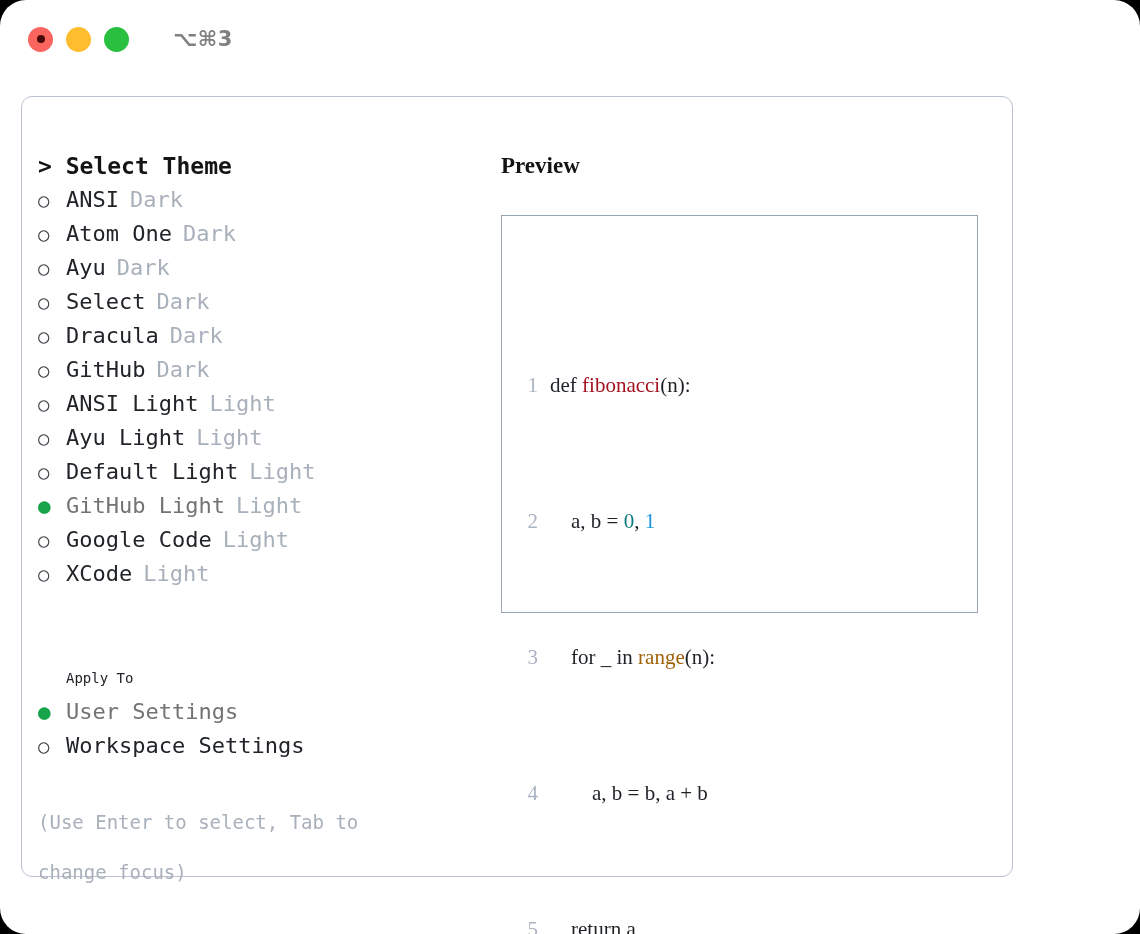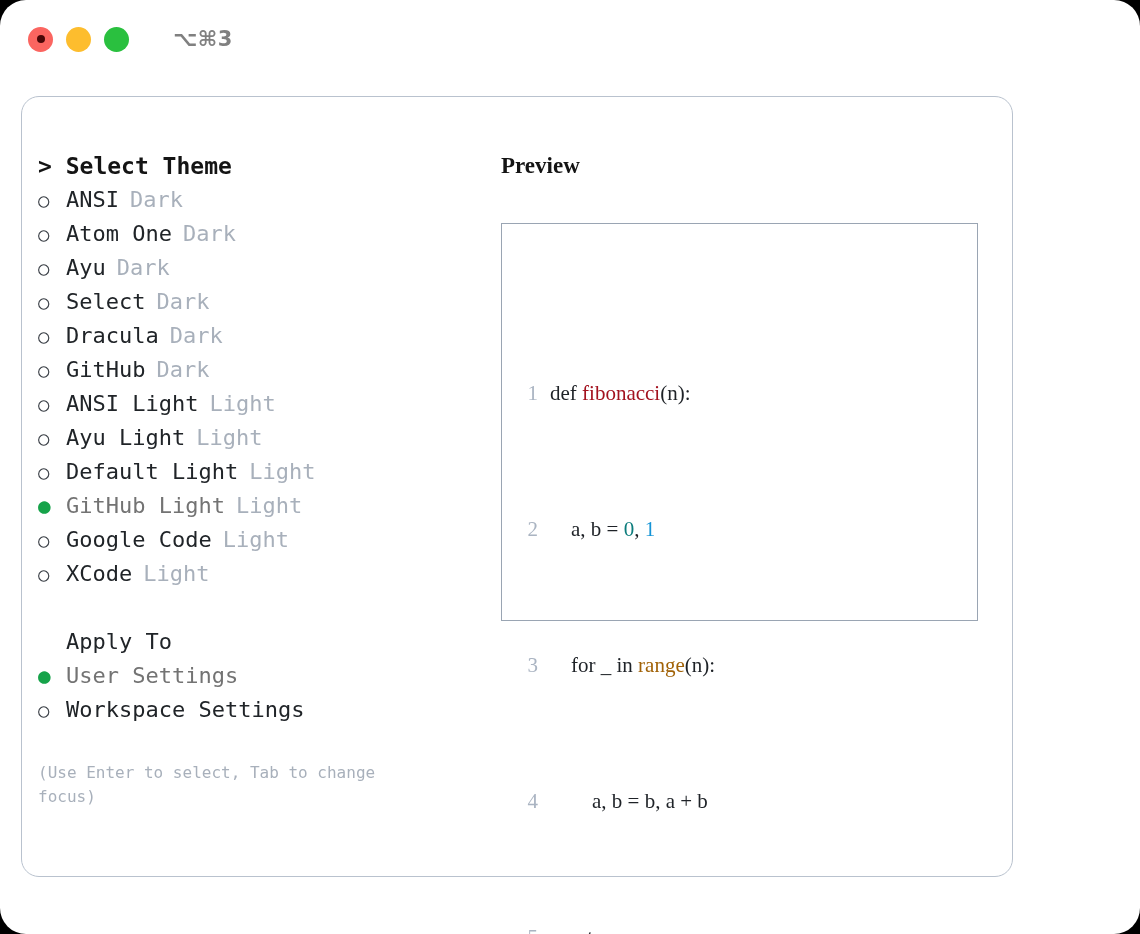--- a/index.html
+++ b/index.html
@@ -75,21 +75,21 @@
   }
 
   
   .panel {
     position: absolute;
     left: 21px;
     top: 96px;
     width: 992px;
     height: 781px;
     border: 1.6px solid #b9c2ce;
-    border-radius: 18px;
+    border-radius: 11px;
     box-sizing: border-box;
     background: #ffffff;
   }
 
   .columns {
     position: absolute;
     left: 0;
     top: 0;
     width: 100%;
     height: 100%;
@@ -129,50 +129,51 @@
   .opt .label { color: #202428; }
   .opt.selected .label { color: #737373; }
   .opt .tag {
     color: #a8b0bb;
     margin-left: 11px;
   }
 
   .spacer-lg { height: 34px; }
 
   .section-head {
-    font-size: 22px;
+    font-size: 14px;
     color: #202428;
     line-height: 34px;
     padding-left: 28px;
     white-space: pre;
+    margin-top: 36px;
   }
 
   .hint {
     color: #a8b0bb;
-    font-size: 16px;
-    line-height: 24px;
+    font-size: 19px;
+    line-height: 50px;
     width: 400px;
   }
 
   
   .right-col {
     position: absolute;
     left: 479px;
     top: 52px;
     width: 490px;
     font-family: Liberation Serif, serif;
   }
   .preview-title {
     font-size: 23px;
     font-weight: 700;
     color: #141414;
     line-height: 34px;
   }
   .preview-box {
-    margin-top: 40px;
+    margin-top: 32px;
     width: 477px;
     height: 398px;
     border: 1.8px solid #9aa5b3;
     box-sizing: border-box;
     background: #ffffff;
     position: relative;
   }
   .code {
     position: absolute;
     left: 12px;

